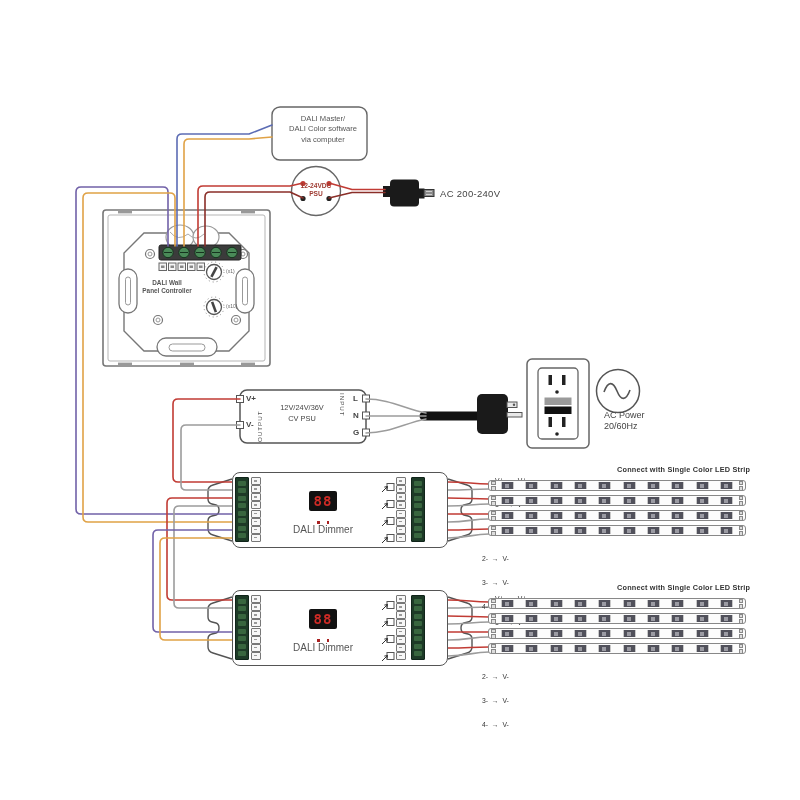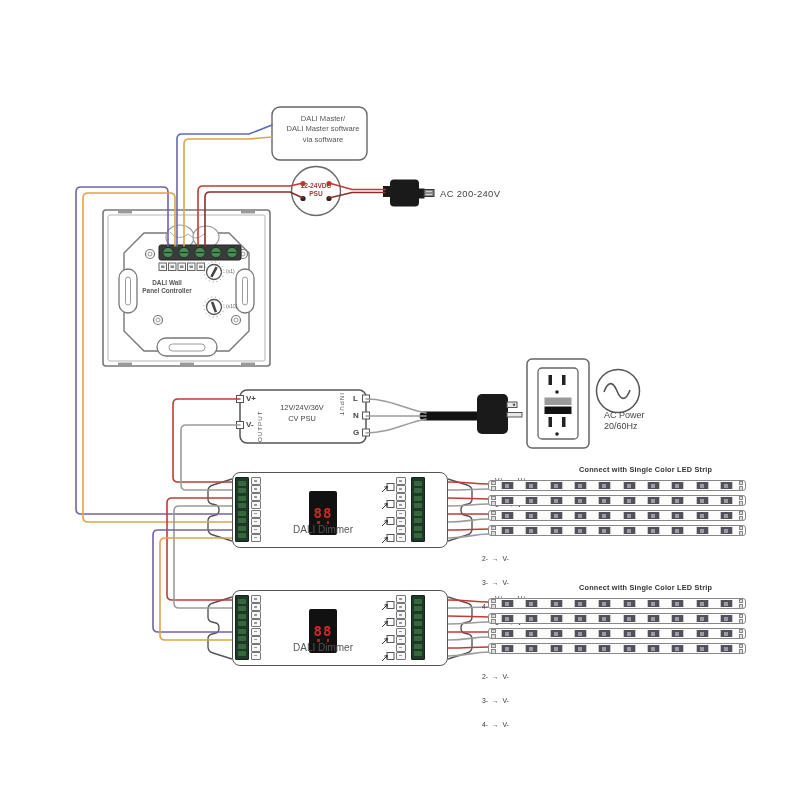--- a/index.html
+++ b/index.html
@@ -30,21 +30,21 @@
   .dimmer{width:216px;height:76px;border:1.5px solid #555;border-radius:8px;background:#fff;box-sizing:border-box;}
   .d1{left:232px;top:472px;} .d2{left:232px;top:590px;}
   .tblock{position:absolute;top:4px;width:14px;height:65px;background:var(--terminal-dark,#1d3a27);
           border:1px solid #10241a;border-radius:1px;display:flex;flex-direction:column;justify-content:space-evenly;box-sizing:border-box;}
   .tblock.lft{left:2px;} .tblock.rgt{left:178px;}
   .tblock i{height:5px;margin:0 2px;background:var(--terminal-cell,#38663f);border-radius:1px;display:block;}
   .wcol{position:absolute;top:4px;width:10px;height:65px;display:flex;flex-direction:column;justify-content:space-evenly;}
   .wcol.lft{left:18px;} .wcol.rgt{left:163px;}
   .wcol i{width:8px;height:6px;border:1px solid #777;background:#f7f7f7;border-radius:1px;display:block;position:relative;}
   .wcol i:after{content:"";position:absolute;left:2px;top:2px;width:3px;height:1.5px;background:#999;}
-  .display{position:absolute;left:76px;top:18px;width:28px;height:44px;background:var(--display-bg,#111);
+  .display{position:absolute;left:76px;top:18px;width:28px;height:20px;background:var(--display-bg,#111);
            border-radius:2px;display:flex;align-items:center;justify-content:center;
            font-family:"DejaVu Sans Mono",monospace;font-size:14px;font-weight:bold;
            color:var(--display-red,#cf2b26);letter-spacing:1px;}
   .ddots{position:absolute;left:84px;top:48px;display:flex;gap:7px;}
   .ddots i{width:2.5px;height:2.5px;background:#a22;display:block;}
   .dlabel{position:absolute;left:30px;top:51px;width:120px;text-align:center;font-size:10px;color:#555;}
   .chsyms{position:absolute;left:148px;top:6px;width:16px;height:62px;display:flex;flex-direction:column;justify-content:space-between;}
   .chsym{width:14px;height:11px;}
   
   .ledgroup{display:flex;flex-direction:column;gap:4px;width:258px;}
@@ -53,21 +53,21 @@
          display:flex;align-items:center;padding:0 2px;}
   .endpads{display:flex;flex-direction:column;gap:1px;}
   .endpads i{width:2.5px;height:2.5px;border:0.5px solid #888;background:#ddd;display:block;}
   .ledrow{flex:1;display:flex;justify-content:space-around;align-items:center;}
   .led{width:11px;height:7px;background:var(--led-dark,#51515b);border-radius:1px;position:relative;
        border-left:1.5px solid #c9c9c9;border-right:1.5px solid #c9c9c9;}
   .led:after{content:"";position:absolute;left:3px;top:1.5px;width:4px;height:4px;background:#9b9ba3;}
   .iolabels{font-size:6.8px;color:#333;line-height:1.18;white-space:pre;}
   .tl1{left:495px;top:461px;} .bl1{left:482px;top:539px;}
   .tl2{left:495px;top:579px;} .bl2{left:482px;top:657px;}
-  .strip-title{font-size:7.3px;font-weight:bold;color:#333;letter-spacing:.2px;}
+  .strip-title{font-size:7.3px;font-weight:bold;color:#333;letter-spacing:.2px;margin-left:38px;}
   .t1{left:579px;top:465px;} .t2{left:579px;top:583px;}
 </style>
 </head>
 <body>
 
 <div id="canvas">
 
 <svg id="wiring" width="800" height="800" viewBox="0 0 800 800">
   <defs>
     <g id="dimmer-hw">
@@ -249,22 +249,22 @@
     <path d="M232,538 H165 Q160,538 160,543 V635 Q160,640 165,640 H232" style="stroke:var(--wire-orange,#e0a246)"></path>
 
     <path d="M366,399 C390,399 405,409 426,413" style="stroke:var(--wire-gray,#9c9c9c)" stroke-width="1.5"></path>
     <path d="M366,416 H426" style="stroke:var(--wire-gray,#9c9c9c)" stroke-width="1.5"></path>
     <path d="M366,433 C390,433 405,423 426,419" style="stroke:var(--wire-gray,#9c9c9c)" stroke-width="1.5"></path>
   </g>
 </svg>
 
   <div class="abs dm-box-text">
     <div>DALI Master/</div>
-    <div>DALI Master software</div>
-    <div>via software</div>
+    <div>DALI Color software</div>
+    <div>via computer</div>
   </div>
 
   <div class="abs psu-round-text">
     <div>12-24VDC</div>
     <div>PSU</div>
   </div>
 
   <div class="abs ac-input-label">AC 200-240V</div>
 
   <div class="abs panel-name">

